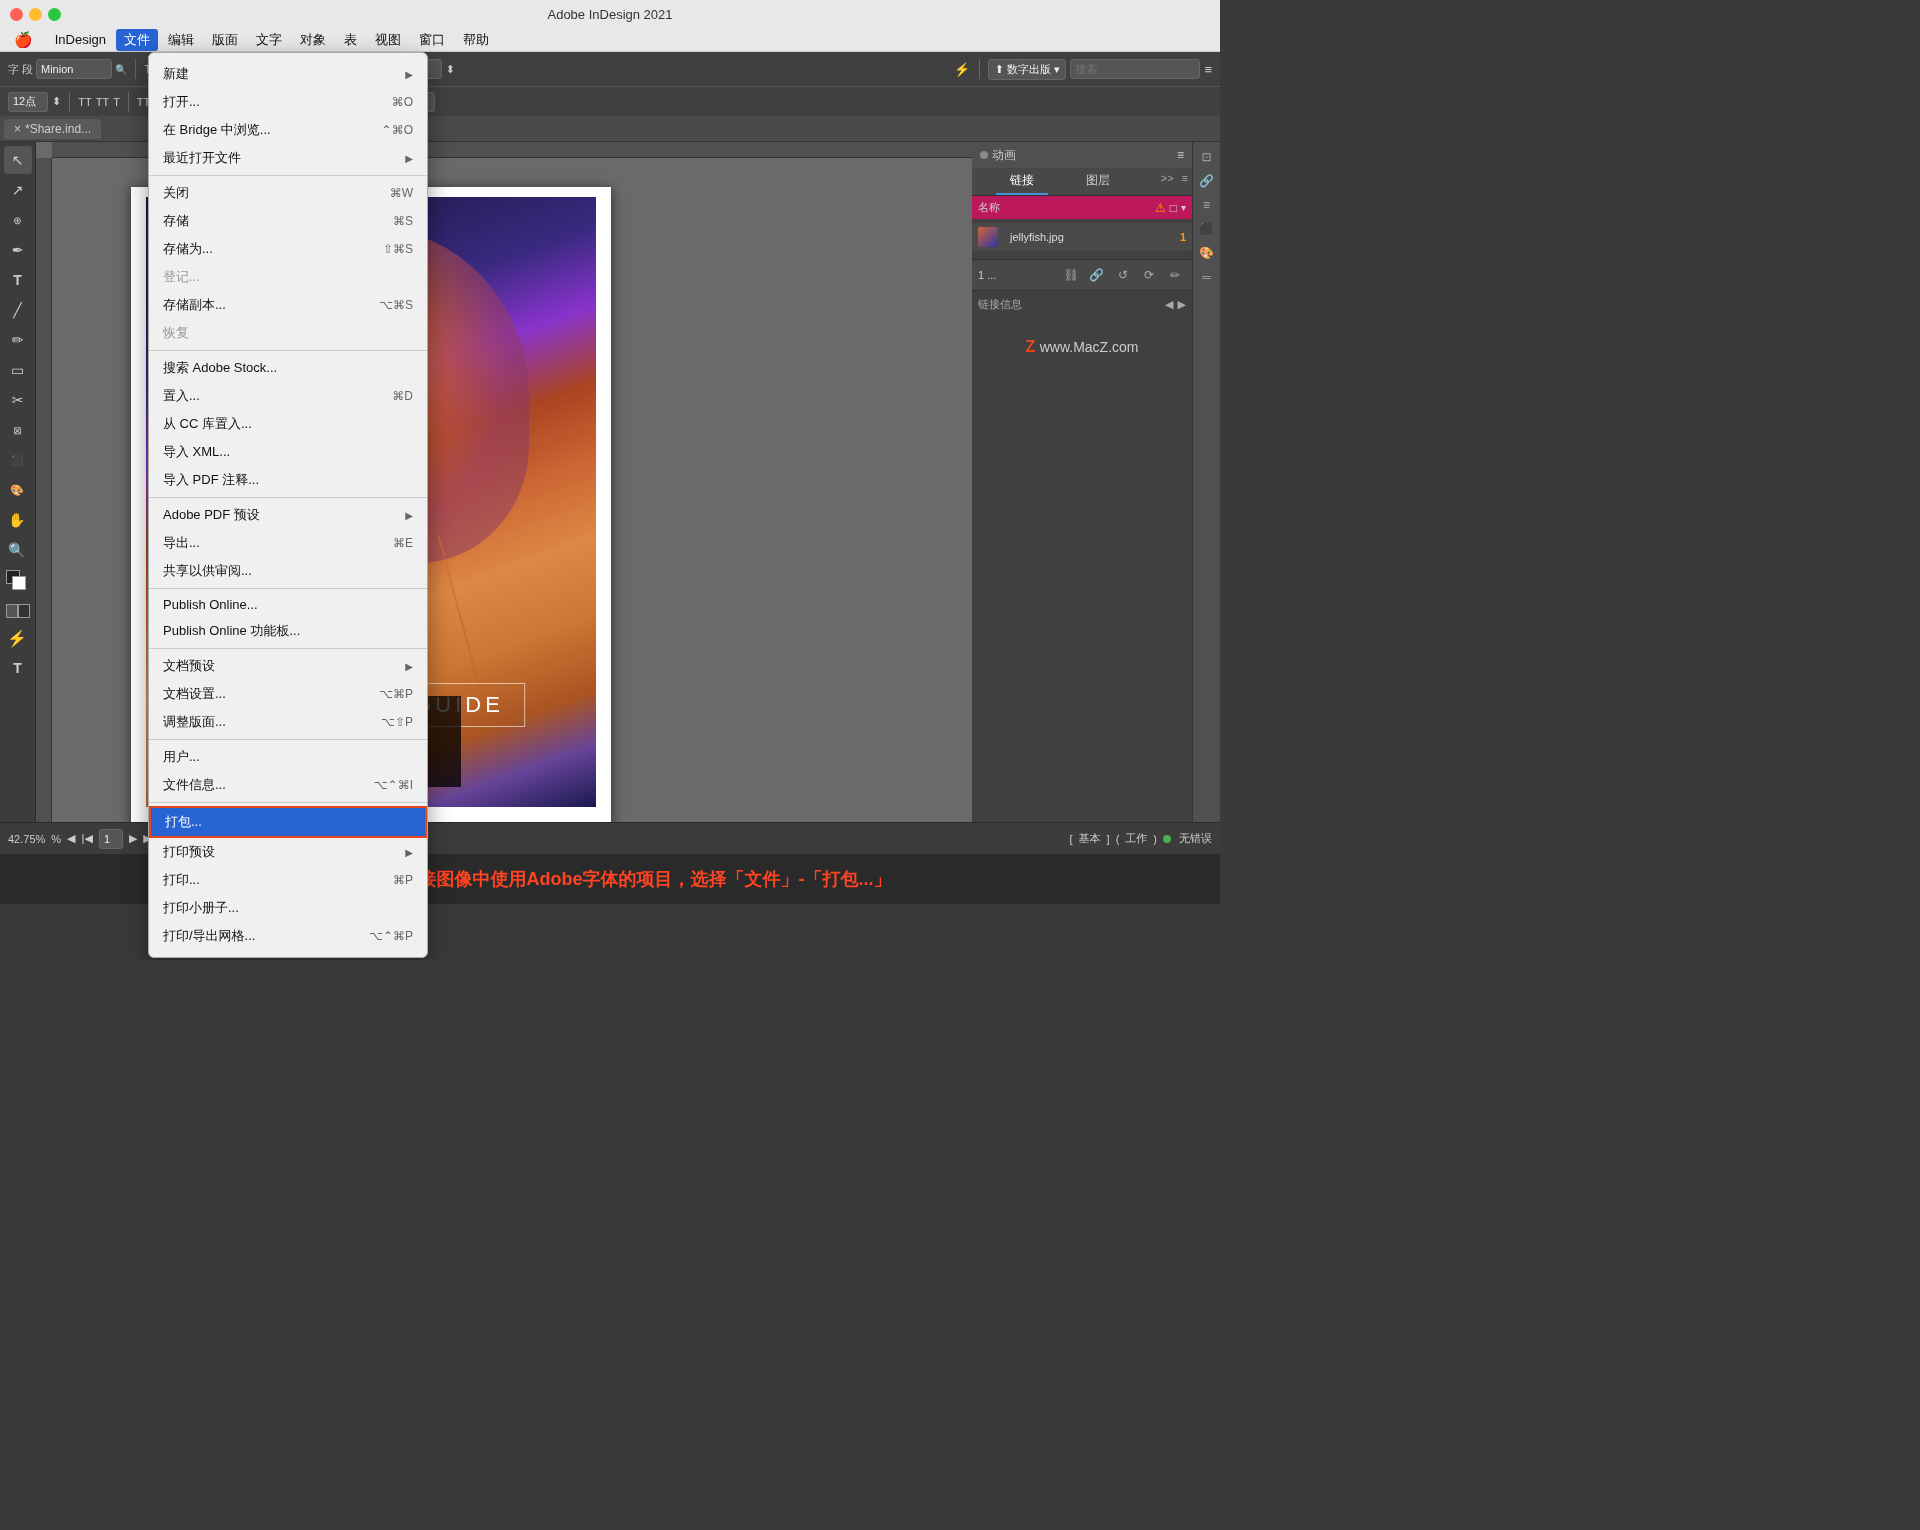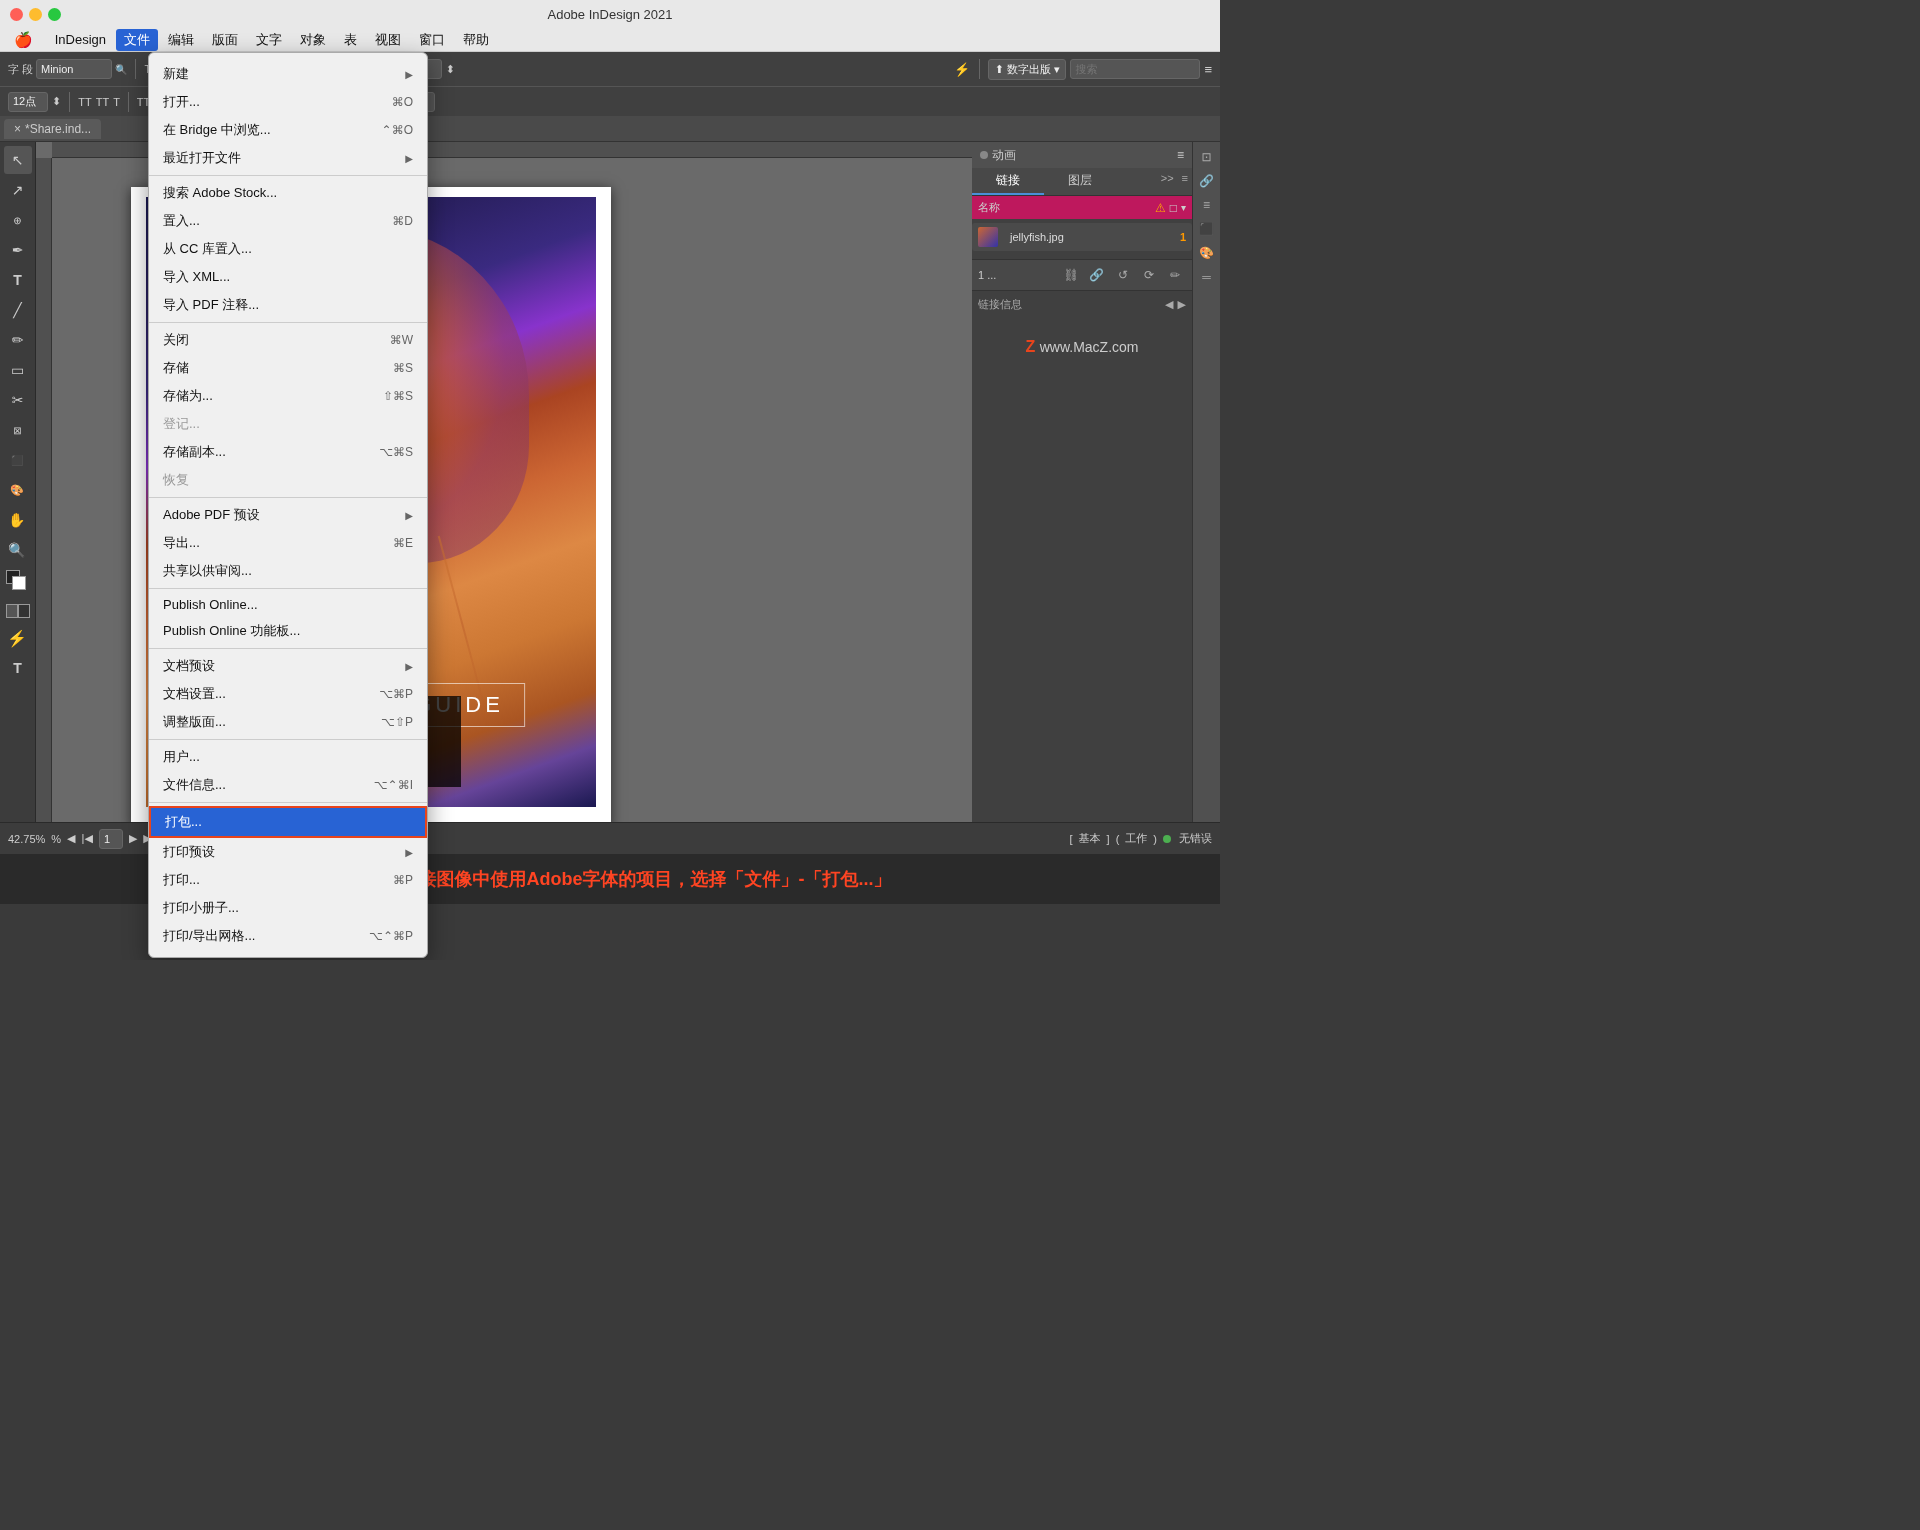--- a/index.html
+++ b/index.html
@@ -149,25 +149,26 @@
       gap: 4px;
       font-size: 12px;
       color: #ccc;
     }
     .panel-tabs {
       display: flex;
       background: #484848;
       border-bottom: 1px solid #333;
     }
     .panel-tab {
-      padding: 4px 24px;
+      padding: 4px 14px;
       font-size: 12px;
       color: #ccc;
       cursor: pointer;
       border-bottom: 2px solid transparent;
+      margin-left: 24px;
     }
     .panel-tab.active {
       color: white;
       border-bottom: 2px solid #4a90d9;
     }
     .links-item {
       display: flex;
       align-items: center;
       gap: 12px;
       padding: 4px 6px;
@@ -577,59 +578,59 @@
       <span class="dd-shortcut">⌃⌘O</span>
     </div>
     <div class="dd-item">
       <span>最近打开文件</span>
       <span class="dd-arrow">▶</span>
     </div>
   </div>
 
   <div class="menu-group">
     <div class="dd-item">
+      <span>关闭</span>
+      <span class="dd-shortcut">⌘W</span>
+    </div>
+    <div class="dd-item">
+      <span>存储</span>
+      <span class="dd-shortcut">⌘S</span>
+    </div>
+    <div class="dd-item">
+      <span>存储为...</span>
+      <span class="dd-shortcut">⇧⌘S</span>
+    </div>
+    <div class="dd-item disabled">
+      <span>登记...</span>
+    </div>
+    <div class="dd-item">
+      <span>存储副本...</span>
+      <span class="dd-shortcut">⌥⌘S</span>
+    </div>
+    <div class="dd-item disabled">
+      <span>恢复</span>
+    </div>
+  </div>
+
+  <div class="menu-group">
+    <div class="dd-item">
       <span>搜索 Adobe Stock...</span>
     </div>
     <div class="dd-item">
       <span>置入...</span>
       <span class="dd-shortcut">⌘D</span>
     </div>
     <div class="dd-item">
       <span>从 CC 库置入...</span>
     </div>
     <div class="dd-item">
       <span>导入 XML...</span>
     </div>
     <div class="dd-item">
       <span>导入 PDF 注释...</span>
-    </div>
-  </div>
-
-  <div class="menu-group">
-    <div class="dd-item">
-      <span>关闭</span>
-      <span class="dd-shortcut">⌘W</span>
-    </div>
-    <div class="dd-item">
-      <span>存储</span>
-      <span class="dd-shortcut">⌘S</span>
-    </div>
-    <div class="dd-item">
-      <span>存储为...</span>
-      <span class="dd-shortcut">⇧⌘S</span>
-    </div>
-    <div class="dd-item disabled">
-      <span>登记...</span>
-    </div>
-    <div class="dd-item">
-      <span>存储副本...</span>
-      <span class="dd-shortcut">⌥⌘S</span>
-    </div>
-    <div class="dd-item disabled">
-      <span>恢复</span>
     </div>
   </div>
 
   <div class="menu-group">
     <div class="dd-item">
       <span>Adobe PDF 预设</span>
       <span class="dd-arrow">▶</span>
     </div>
     <div class="dd-item">
       <span>导出...</span>

